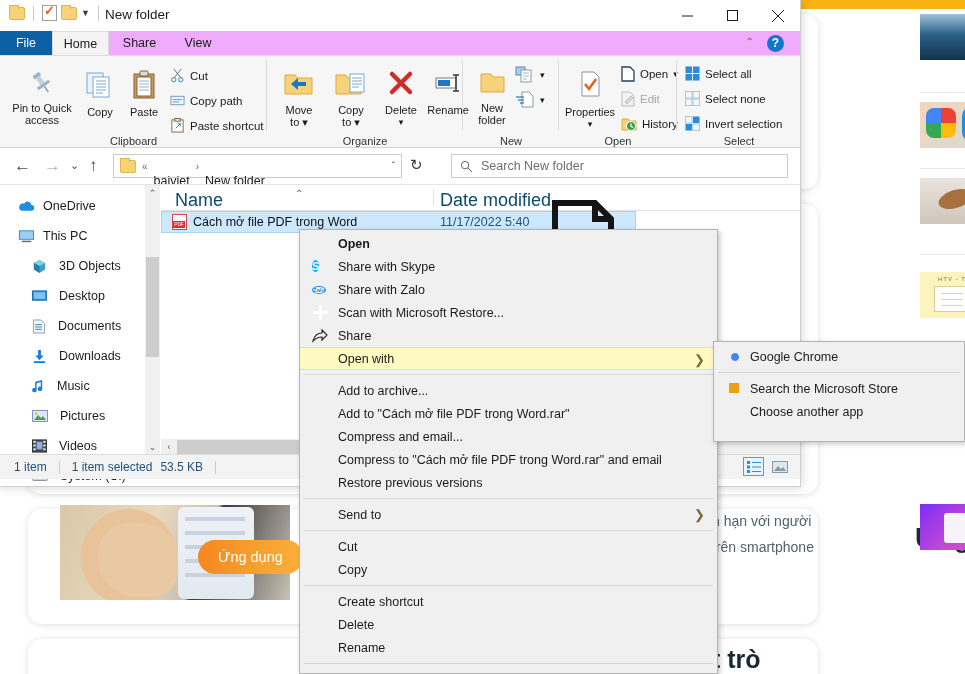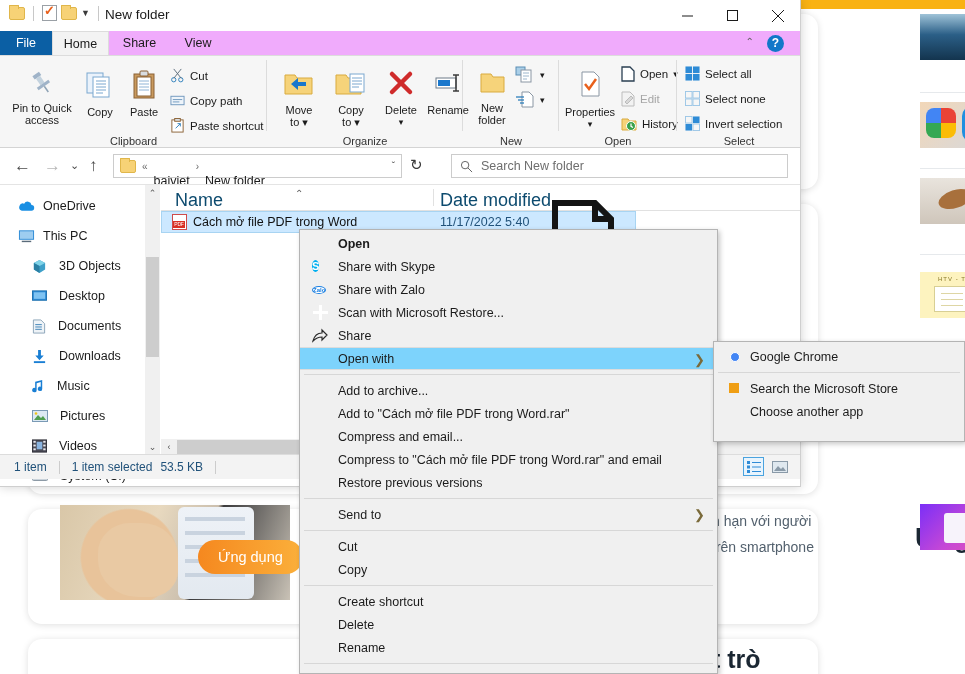--- a/index.html
+++ b/index.html
@@ -224,21 +224,21 @@
     position: absolute; left: 299px; top: 229px; width: 419px; height: 445px;
     background: #f0f0f0; border: 1px solid #b4b4b4; z-index: 40;
     box-shadow: 2px 2px 5px rgba(0,0,0,0.22);
     padding: 2px 0;
   }
   .mi {
     position: relative; height: 23px; display: flex; align-items: center;
     font-size: 12.5px; color: #1b1b1b; padding-left: 38px;
   }
   .mi.bold { font-weight: bold; }
-  .mi.hover { background: #7dd3fc; border-top: 1px solid #dcdcdc; border-bottom: 1px solid #dcdcdc; }
+  .mi.hover { background: #fef9c3; border-top: 1px solid #dcdcdc; border-bottom: 1px solid #dcdcdc; }
   .mi .mico { position: absolute; left: 12px; top: 3px; width: 17px; height: 17px; }
   .mi .sub-arrow { position: absolute; right: 12px; top: 4px; font-size: 13px; color: #7a6a3a; }
   .msep { height: 1px; background: #d7d7d7; margin: 4px 4px 4px 4px; }
 
   .sk-ico { width:17px;height:17px;border-radius:50%;background:#00aff0;color:#fff;font-size:11px;font-weight:bold;text-align:center;line-height:17px; }
   .zl-ico { width:17px;height:17px;border-radius:50%;background:#ffffff;border:1px solid #1b7fe0;color:#1b7fe0;font-size:6px;font-weight:bold;text-align:center;line-height:16px; }
   .def-ico { width:17px;height:17px;background:#1358b0;position:relative; }
   .def-ico::before{content:"";position:absolute;left:7px;top:1px;width:3px;height:15px;background:#fff;}
   .def-ico::after{content:"";position:absolute;left:1px;top:7px;width:15px;height:3px;background:#fff;}
   .rar-ico {

